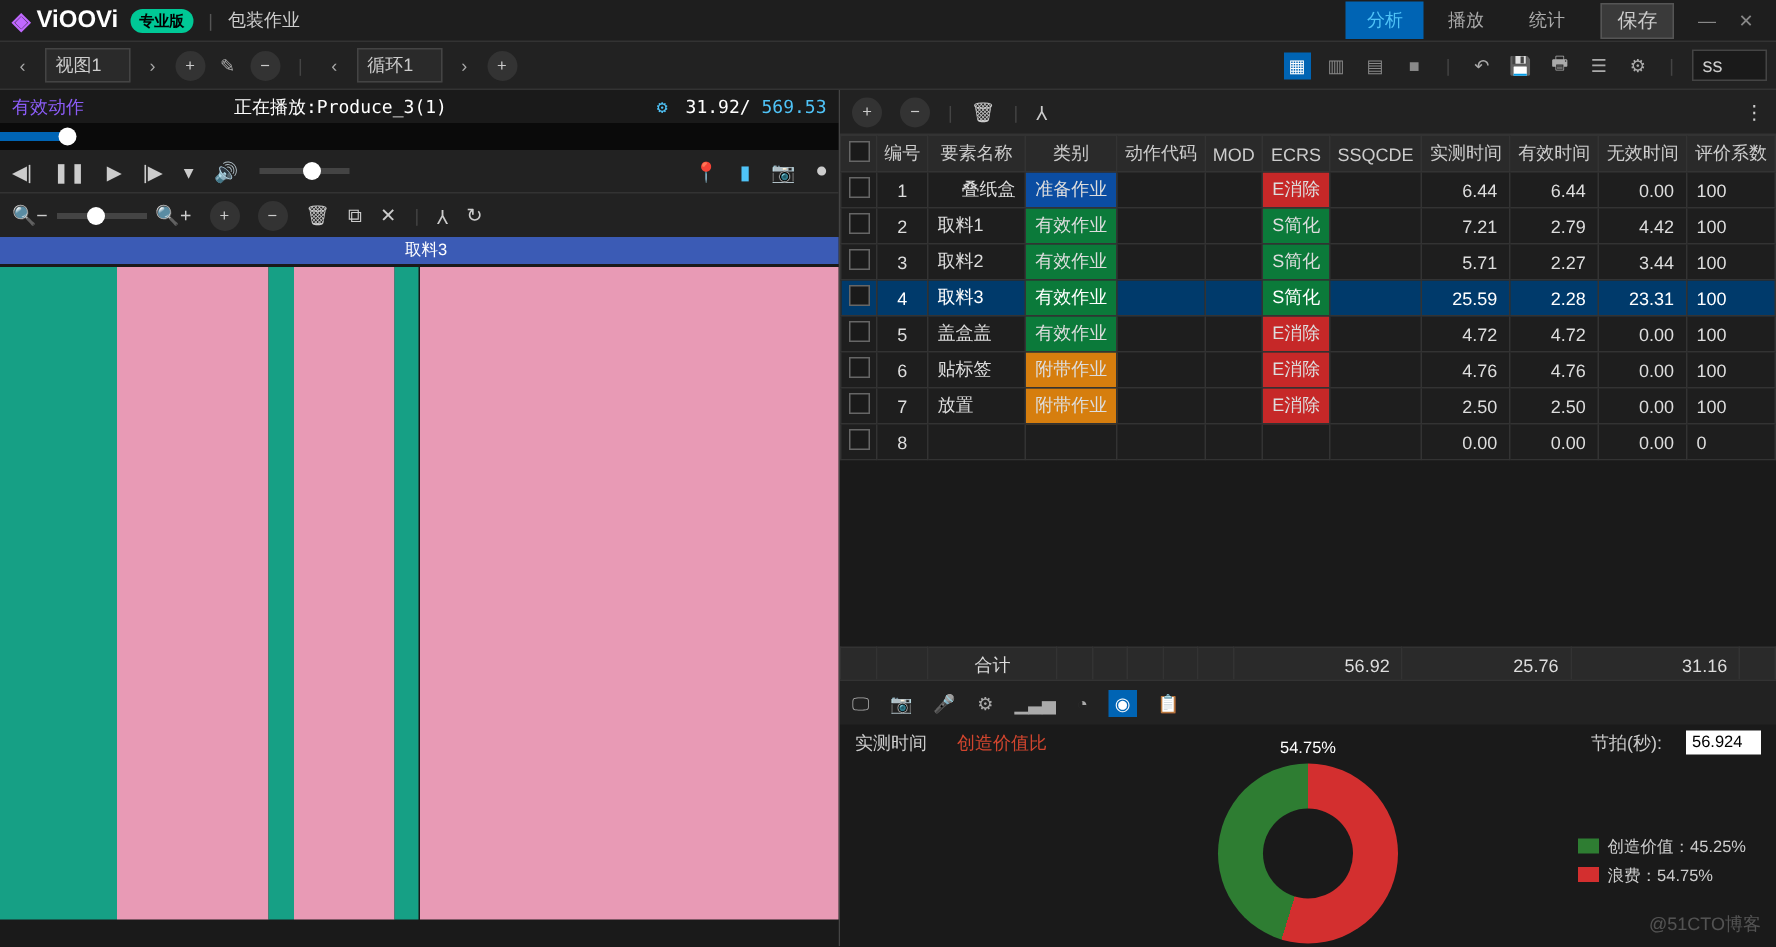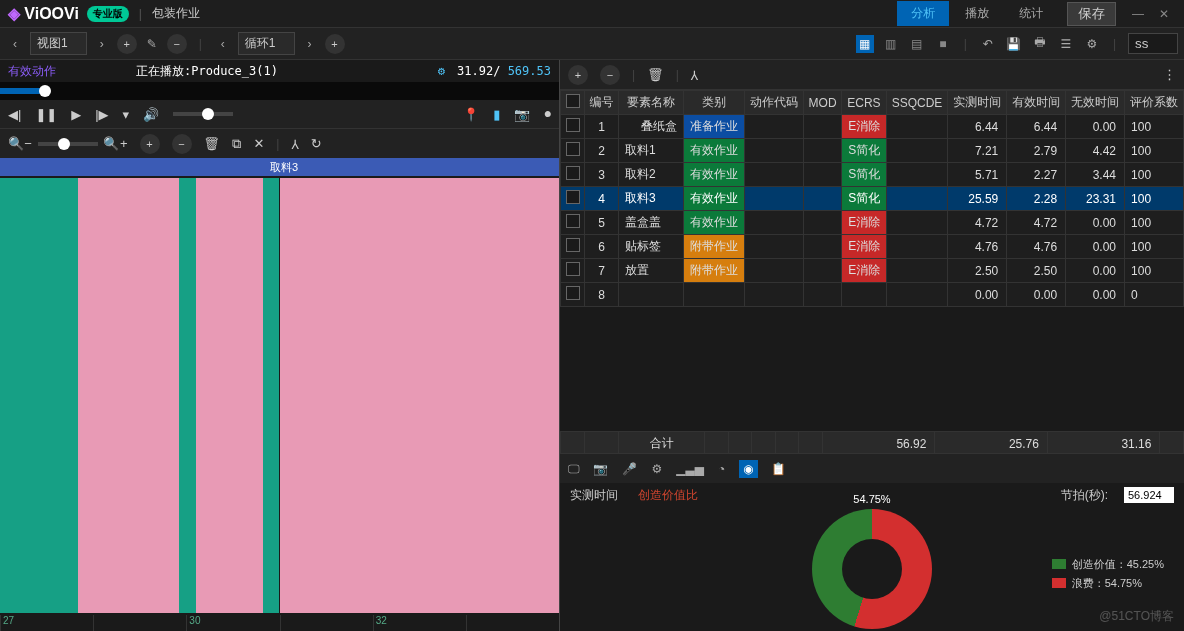--- a/index.html
+++ b/index.html
@@ -21,21 +21,21 @@
 .dd { background: #2a2a2a; border: 1px solid #444; padding: 2px 18px 2px 6px; color: #ccc; position: relative; }
 .icon-circ { width: 20px; height: 20px; border-radius: 50%; background: #333; display: inline-flex; align-items: center; justify-content: center; color: #ccc; cursor: pointer; font-size: 11px; }
 .layout-grid { width: 18px; height: 18px; display: inline-flex; align-items: center; justify-content: center; color: #888; }
 .layout-grid.active { background: #0064b4; color: #fff; }
 .ss-input { background: #1a1a1a; border: 1px solid #444; color: #ccc; padding: 2px 6px; width: 50px; }
 .main { flex: 1; display: flex; overflow: hidden; }
 .left { width: 560px; display: flex; flex-direction: column; border-right: 1px solid #444; }
 .right { flex: 1; display: flex; flex-direction: column; }
 .video-header { height: 22px; display: flex; align-items: center; padding: 0 8px; background: #1a1a1a; font-family: monospace; }
 .vh-label { color: #8b5cf6; }
-.vh-play { margin-left: 80px; color: #fff; }
+.vh-play { margin-left: 100px; color: #fff; }
 .vh-gear { margin-left: auto; color: #4fc3f7; }
 .vh-time { margin-left: 12px; color: #fff; }
 .vh-time .total { color: #4fc3f7; }
 .video-area { height: 340px; background: linear-gradient(135deg,#5a6570 0%, #a8b4b8 40%, #d5cdb5 70%, #b8a27a 100%); position: relative; }
 .video-overlay { position: absolute; top: 8px; left: 8px; color: #222; font-family: monospace; font-size: 18px; }
 .video-scene { position: absolute; inset: 0; overflow: hidden; }
 .worker { position: absolute; left: 130px; bottom: 20px; width: 140px; height: 240px; background: #f0f0f5; border-radius: 60px 60px 20px 20px; }
 .shelf { position: absolute; right: 60px; top: 60px; width: 180px; height: 220px; background: repeating-linear-gradient(0deg,#ccc 0,#ccc 4px,#888 4px,#888 30px); }
 .box { position: absolute; background: #c49a6c; }
 .box1 { left: 70px; bottom: 40px; width: 100px; height: 70px; }
@@ -195,28 +195,20 @@
     <div class="timeline-head">
       <span>取料3</span>
     </div>
     <div class="timeline">
       <div class="tl-seg tl-teal" style="left:0;width:14%"></div>
       <div class="tl-seg tl-pink" style="left:14%;width:18%"></div>
       <div class="tl-seg tl-teal" style="left:32%;width:3%"></div>
       <div class="tl-seg tl-pink" style="left:35%;width:12%"></div>
       <div class="tl-seg tl-teal" style="left:47%;width:3%"></div>
       <div class="tl-seg tl-pink" style="left:50%;width:50%"></div>
-      <div class="tl-ruler">
-        <div class="tl-tick">27</div>
-        <div class="tl-tick"></div>
-        <div class="tl-tick">30</div>
-        <div class="tl-tick"></div>
-        <div class="tl-tick">32</div>
-        <div class="tl-tick"></div>
-      </div>
     </div>
   </div>
 
   <div class="right">
     <div class="table-toolbar">
       <span class="icon-circ">+</span>
       <span class="icon-circ">−</span>
       <span style="color:#444">|</span>
       <span class="pbtn">🗑</span>
       <span style="color:#444">|</span>

